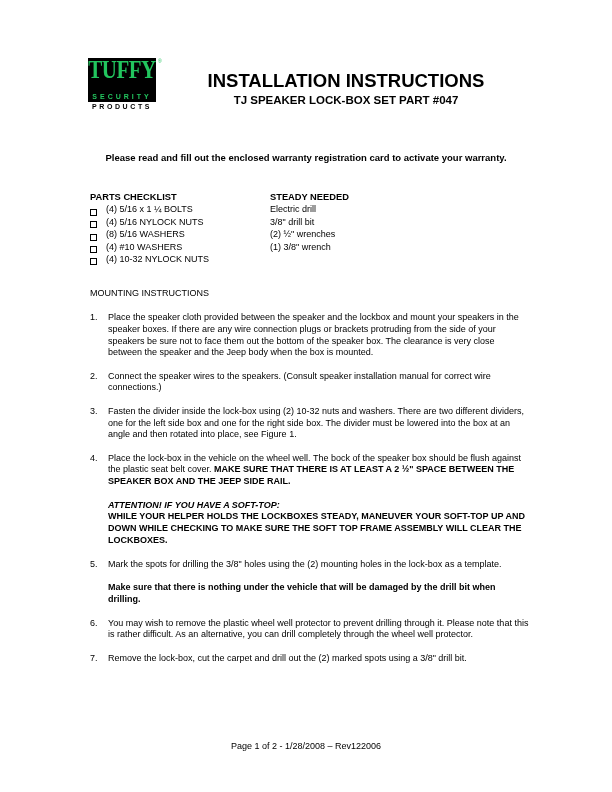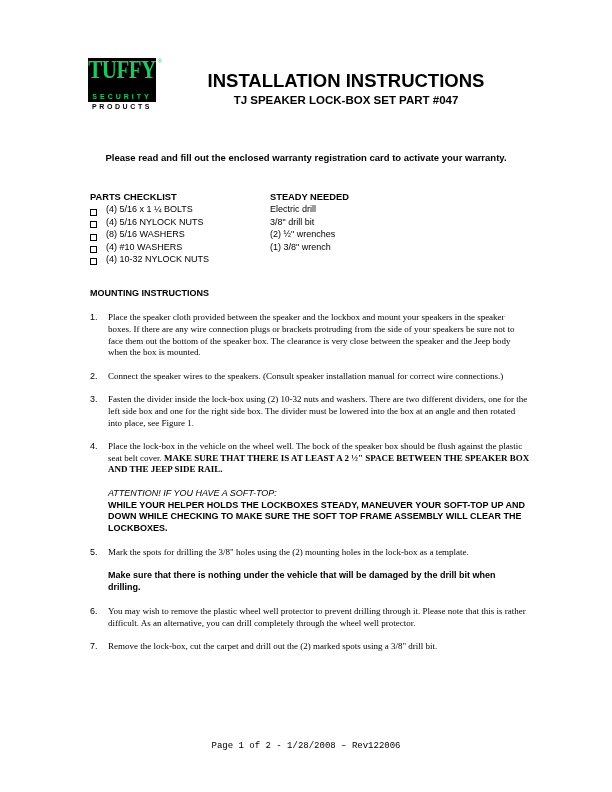--- a/index.html
+++ b/index.html
@@ -13,30 +13,30 @@
     .title { position: absolute; left: 0; width: 612px; text-align: center; font-weight: bold; }
     .title-main { top: 70px; font-size: 18.5px; left: 40px; }
     .title-sub { top: 94px; font-size: 11.5px; left: 40px; }
     .warranty { position: absolute; top: 152px; left: 0; width: 612px; text-align: center; font-size: 9.5px; font-weight: bold; }
     .col { position: absolute; top: 191px; font-size: 9px; line-height: 12.4px; }
     .col-parts { left: 90px; }
     .col-tools { left: 270px; }
     .col-head { font-weight: bold; font-size: 9.3px; }
     .check-row { display: flex; align-items: flex-end; }
     .checkbox { display: inline-block; width: 7px; height: 7px; border: 1.2px solid #000; margin-right: 9px; box-sizing: border-box; }
-    .section-head { position: absolute; top: 288px; left: 90px; font-size: 9px; font-weight: bold; }
+    .section-head { position: absolute; top: 288px; left: 90px; font-size: 9px; font-weight: normal; }
     .steps { position: absolute; top: 312px; left: 90px; width: 440px; font-size: 9px; line-height: 11.8px; }
     .step { display: flex; margin-bottom: 11.5px; }
     .step-num { width: 18px; flex: none; }
-    .step-body { flex: 1; font-family: Liberation Serif, serif; }
+    .step-body { flex: 1; }
     .bold { font-weight: bold; }
     .note { margin-left: 18px; margin-bottom: 12px; }
-    .note-title { font-weight: normal; font-style: italic; }
+    .note-title { font-weight: bold; font-style: italic; }
     .note-text { font-weight: bold; }
-    .footer { position: absolute; top: 741px; left: 0; width: 612px; text-align: center; font-family: Liberation Mono, monospace; font-size: 9px; }
+    .footer { position: absolute; top: 741px; left: 0; width: 612px; text-align: center; font-family: Liberation Sans, sans-serif; font-size: 9px; }
   </style>
 </head>
 <body>
 
 <div class="logo">
   <div class="logo-box">
     <div class="logo-tuffy">TUFFY</div>
     <div class="logo-security">SECURITY</div>
     <span class="logo-reg">®</span>
   </div>

